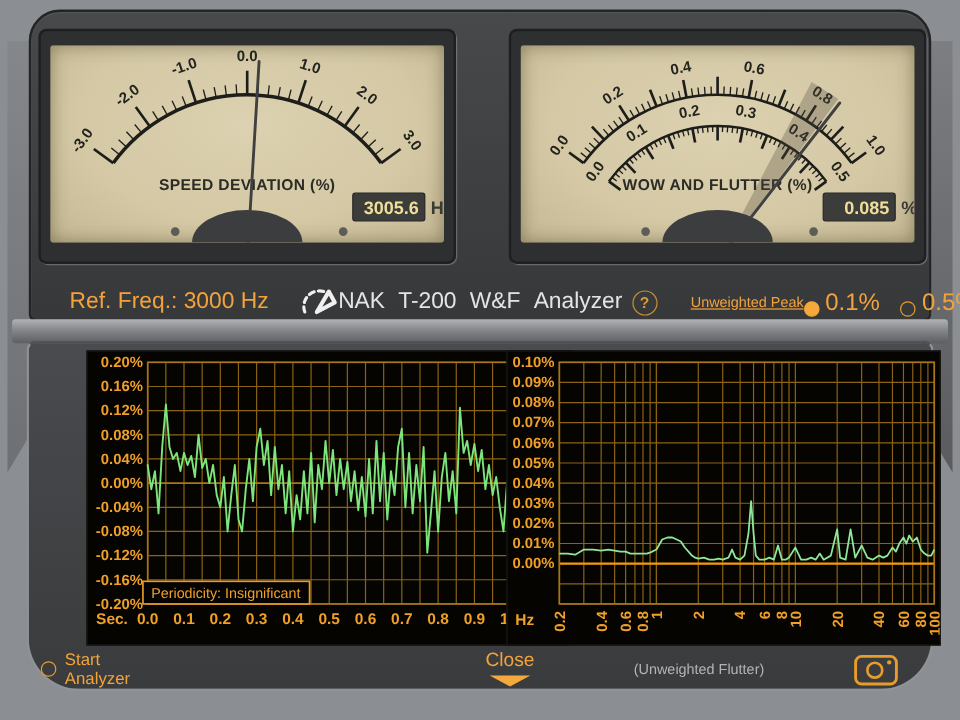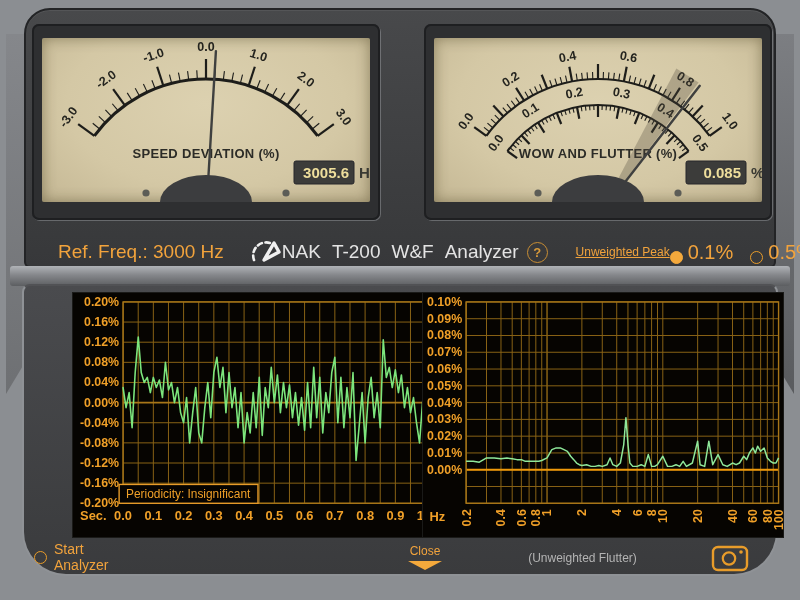--- a/index.html
+++ b/index.html
@@ -42,21 +42,21 @@
   .chartbox{position:absolute;top:6px;background:#060401;border:1px solid #1a1a18;box-sizing:border-box;}
   .chartbox.l{left:8px;width:406px;height:246px;margin-left:40px;}
   .chartbox.r{left:386px;width:362px;height:246px;margin-left:12px;}
   
   .footer{position:absolute;left:10px;right:20px;top:254px;height:34px;display:flex;align-items:center;justify-content:space-between;}
   .logging{display:flex;align-items:center;gap:7px;width:112px;color:#F2A33C;font-size:14px;line-height:16px;cursor:default;}
   .led{width:13px;height:13px;border:1.5px solid #E89C2A;border-radius:50%;flex:none;box-sizing:border-box;}
   .cap{flex:1;text-align:center;}
   .cap .t1{color:#dadada;font-size:16px;}
   .cap .t2{color:#b4b4b4;font-size:12px;margin-top:1px;}
-  .closebtn{width:72px;text-align:center;color:#F2A33C;font-size:12px;cursor:default;}
+  .closebtn{width:72px;text-align:center;color:#F2A33C;font-size:16px;cursor:default;}
   .closebtn .tri{width:0;height:0;border-left:17px solid transparent;border-right:17px solid transparent;
     border-top:9px solid #F4A93C;margin:3px auto 0;}
   .camera{width:52px;display:flex;justify-content:center;}
 </style>
 </head>
 <body>
 
 <div class="stage">
 
   <div class="side left"></div>

